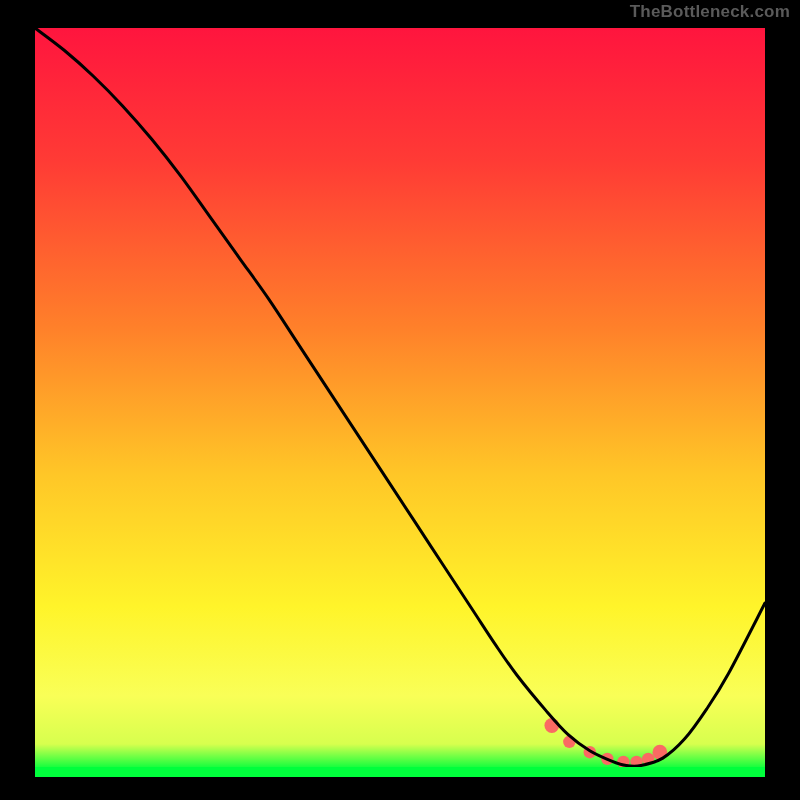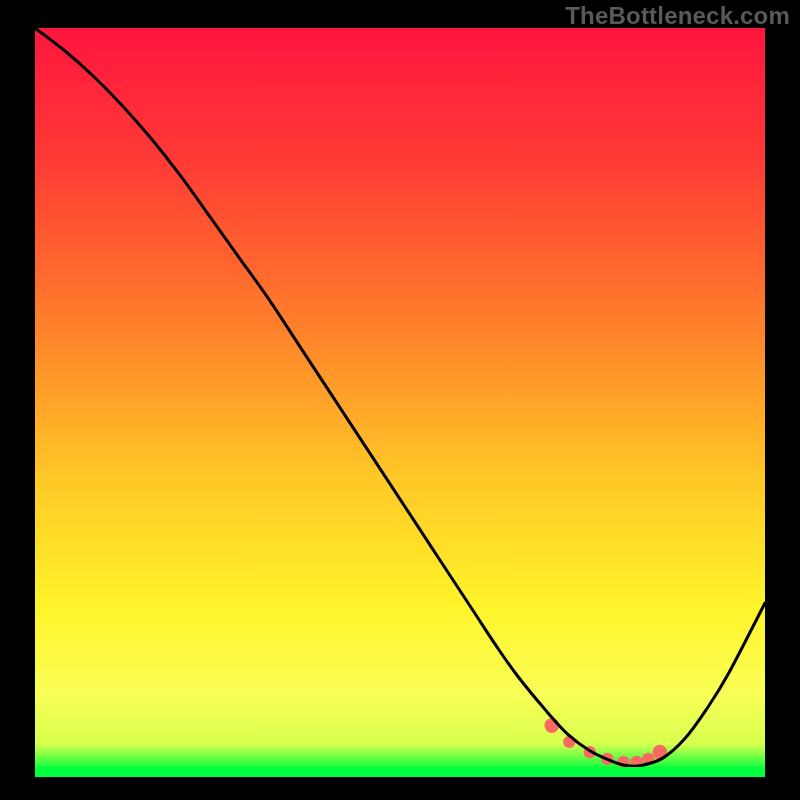--- a/index.html
+++ b/index.html
@@ -14,21 +14,21 @@
   .wrap {
     position: relative;
     width: 800px;
     height: 800px;
   }
   .watermark {
     position: absolute;
     top: 2px;
     right: 10px;
     color: #5a5a5a;
-    font-size: 24px;
+    font-size: 17px;
     font-weight: bold;
     letter-spacing: 0.2px;
     z-index: 10;
   }
   svg.plot {
     position: absolute;
     left: 0;
     top: 0;
     width: 800px;
     height: 800px;

